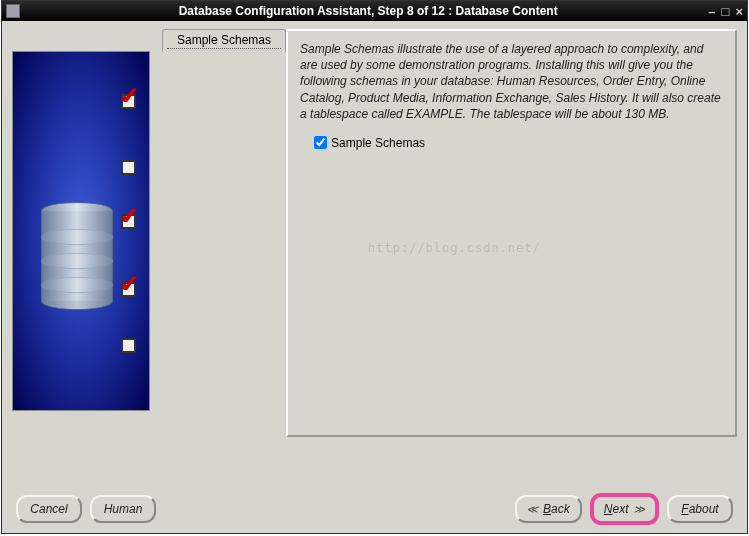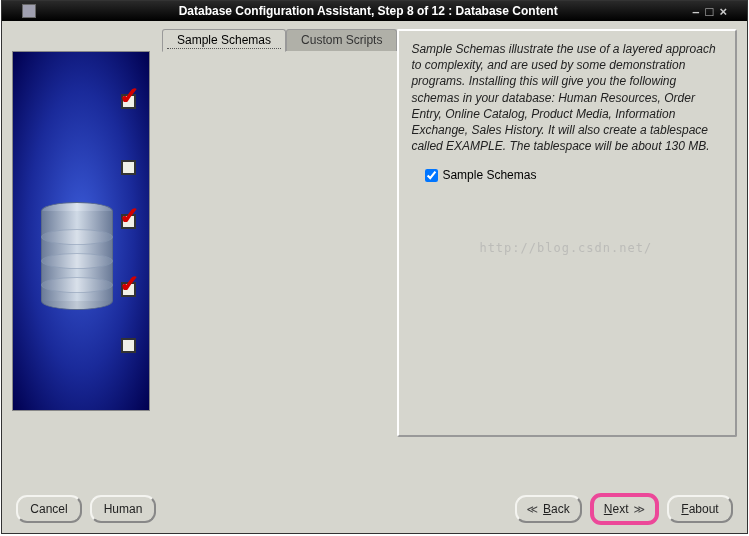--- a/index.html
+++ b/index.html
@@ -20,21 +20,21 @@
     display: flex;
     flex-direction: column;
     margin-left: 1px;
   }
   .titlebar {
     background: linear-gradient(to bottom, #2a2a2a, #000);
     color: #fff;
     height: 20px;
     display: flex;
     align-items: center;
-    padding: 0 20px;
+    padding: 0 4px;
     font-size: 12px;
     font-weight: bold;
   }
   .titlebar .app-icon {
     width: 14px;
     height: 14px;
     background: #a0a0b0;
     margin-right: 8px;
     border: 1px solid #666;
   }
@@ -209,20 +209,21 @@
     border-left-color: #f4f4f0;
     border-radius: 11px;
     font-size: 12px;
     display: inline-flex;
     align-items: center;
     justify-content: center;
     gap: 5px;
     cursor: pointer;
     padding: 12px 10px;
     color: #222;
+    font-style: italic;
   }
   .btn .ul { text-decoration: underline; }
   .btn.primary {
     border: 4px solid #ec4899;
   }
   .arrow {
     font-size: 11px;
     color: #444;
   }
 </style>
@@ -265,23 +266,20 @@
           </div>
           <div class="cyl-bottom"></div>
         </div>
       </div>
 
       <div class="main-panel">
         <div class="tab-row">
           <div class="tab active">
             <span>Sample Schemas</span>
           </div>
-          <div class="tab inactive">
-            <span>Custom Scripts</span>
-          </div>
         </div>
         <div class="tab-content">
           <p>Sample Schemas illustrate the use of a layered approach to complexity, and are used by some demonstration programs. Installing this will give you the following schemas in your database: Human Resources, Order Entry, Online Catalog, Product Media, Information Exchange, Sales History. It will also create a tablespace called EXAMPLE. The tablespace will be about 130 MB.</p>
           <div class="schema-check">
             <input type="checkbox" checked="" style="">
             <span>Sample Schemas</span>
           </div>
           <div class="watermark">http://blog.csdn.net/</div>
         </div>
       </div>

